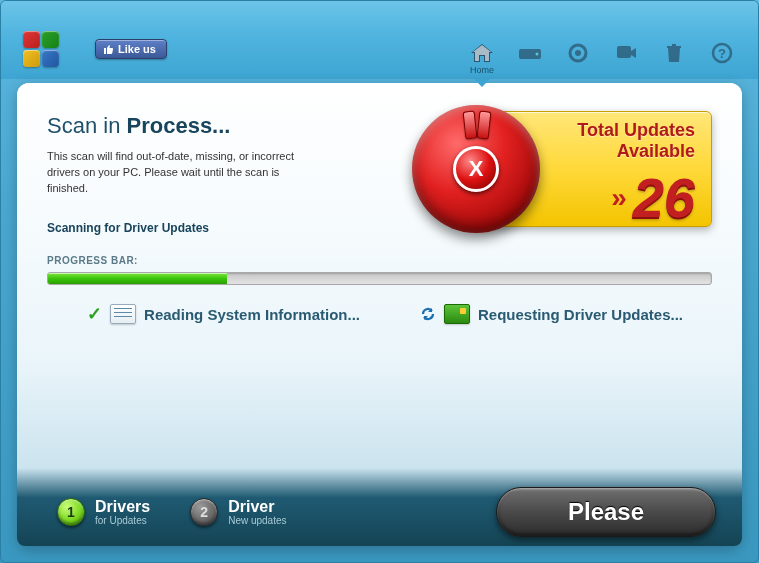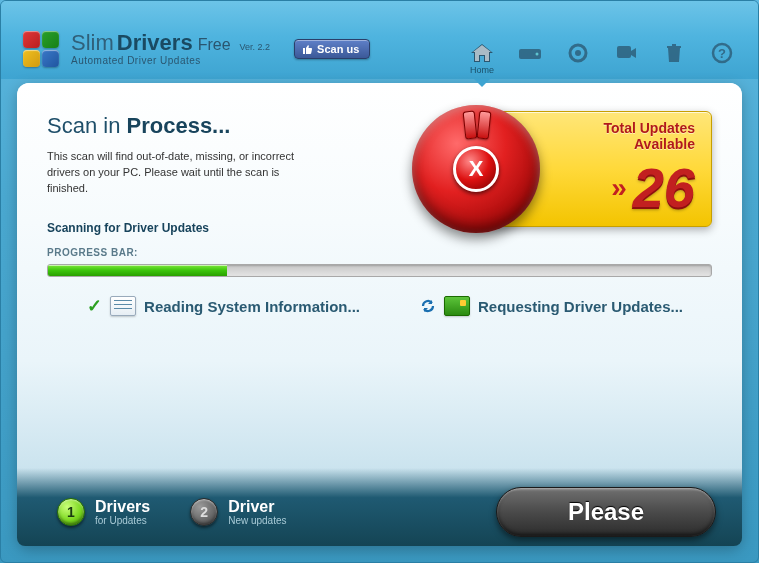--- a/index.html
+++ b/index.html
@@ -89,21 +89,21 @@
 .yellow-banner {
   position: absolute; top: 6px; right: 0; left: 60px;
   height: 116px;
   background: linear-gradient(180deg,#ffe678 0%,#ffd93a 50%,#f3c400 100%);
   border: 1px solid #c79f00; border-radius: 6px;
   box-shadow: 0 3px 8px rgba(0,0,0,.3), inset 0 1px rgba(255,255,255,.7);
   padding: 8px 16px 0 80px;
   text-align: right;
 }
 .yellow-title {
-  font-size: 14px; font-weight: 700; color:#b11a1a;
+  font-size: 18px; font-weight: 700; color:#b11a1a;
   text-shadow: 0 1px rgba(255,255,255,.5);
 }
 .yellow-num-row { display: flex; align-items: center; justify-content: flex-end; gap: 6px; margin-top: 8px;}
 .yellow-chev { color:#c22020; font-size: 28px; font-weight: 900; }
 .yellow-num {
   font-size: 56px; font-weight: 800; font-style: italic;
   color:#c22020; line-height: 1;
   text-shadow: 0 2px 0 #8f0f0f, 0 3px 3px rgba(0,0,0,.3);
 }
 .red-orb {
@@ -124,21 +124,21 @@
 .red-orb::before, .red-orb::after {
   content: ""; position: absolute;
   width: 10px; height: 26px; top: 6px;
   background: linear-gradient(180deg,#ff9a9a,#c81010);
   border: 1px solid #7a0000; border-radius: 3px;
   box-shadow: 0 1px 2px rgba(0,0,0,.4);
 }
 .red-orb::before { left: 52px; transform: rotate(-6deg); }
 .red-orb::after { left: 66px; transform: rotate(6deg); }
 
-.progress-section { margin-top: 12px; }
+.progress-section { margin-top: 20px; }
 .progress-label { font-size: 10px; font-weight: 700; color:#5a7a8a; letter-spacing: 0.5px; }
 .progress-track {
   margin-top: 6px; height: 13px; border-radius: 3px;
   background: linear-gradient(180deg,#c6c6c6,#e4e4e4);
   border: 1px solid #a8a8a8;
   box-shadow: inset 0 1px 2px rgba(0,0,0,.2);
   overflow: hidden;
 }
 .progress-fill {
   height: 100%;
@@ -210,34 +210,25 @@
   </div>
 </div>
 
 <div class="header">
   <div class="logo-icon">
     <div class="quad q1"></div>
       <div class="quad q2"></div>
       <div class="quad q3"></div>
       <div class="quad q4"></div>
   </div>
-  <div class="brand">
-    <div class="brand-top">
-      <span class="brand-slim">Slim</span>
-        <span class="brand-drivers">Drivers</span>
-        <span class="brand-free">Free</span>
-      <span class="brand-ver">Ver. 2.2</span>
-    </div>
-    <div class="brand-sub">Automated Driver Updates</div>
-  </div>
   <div class="like-btn">
     <svg width="12" height="12" viewBox="0 0 12 12">
         <path fill="#fff" d="M2 5h2v6H2zM5 11h4.2c.5 0 .9-.3 1-.8l.8-4c.1-.6-.3-1.2-1-1.2H7.5l.4-2c.1-.6-.5-1-1-.7L5 5z"></path>
       </svg>
-    <span>Scan us</span>
+    <span>Like us</span>
   </div>
   <div class="nav">
     <div class="nav-item active home-arrow">
       <span class="nicon">
           <svg width="26" height="22" viewBox="0 0 26 22">
             <path fill="#2a5670" d="M13 2 L24 11 H21 V20 H15 V14 H11 V20 H5 V11 H2 Z"></path>
             <path fill="#fff" opacity=".6" d="M13 3 L22 10 H20 V19 H16 V13 H10 V19 H6 V10 H4 Z"></path>
           </svg>
         </span>
       <span class="lbl">Home</span>

